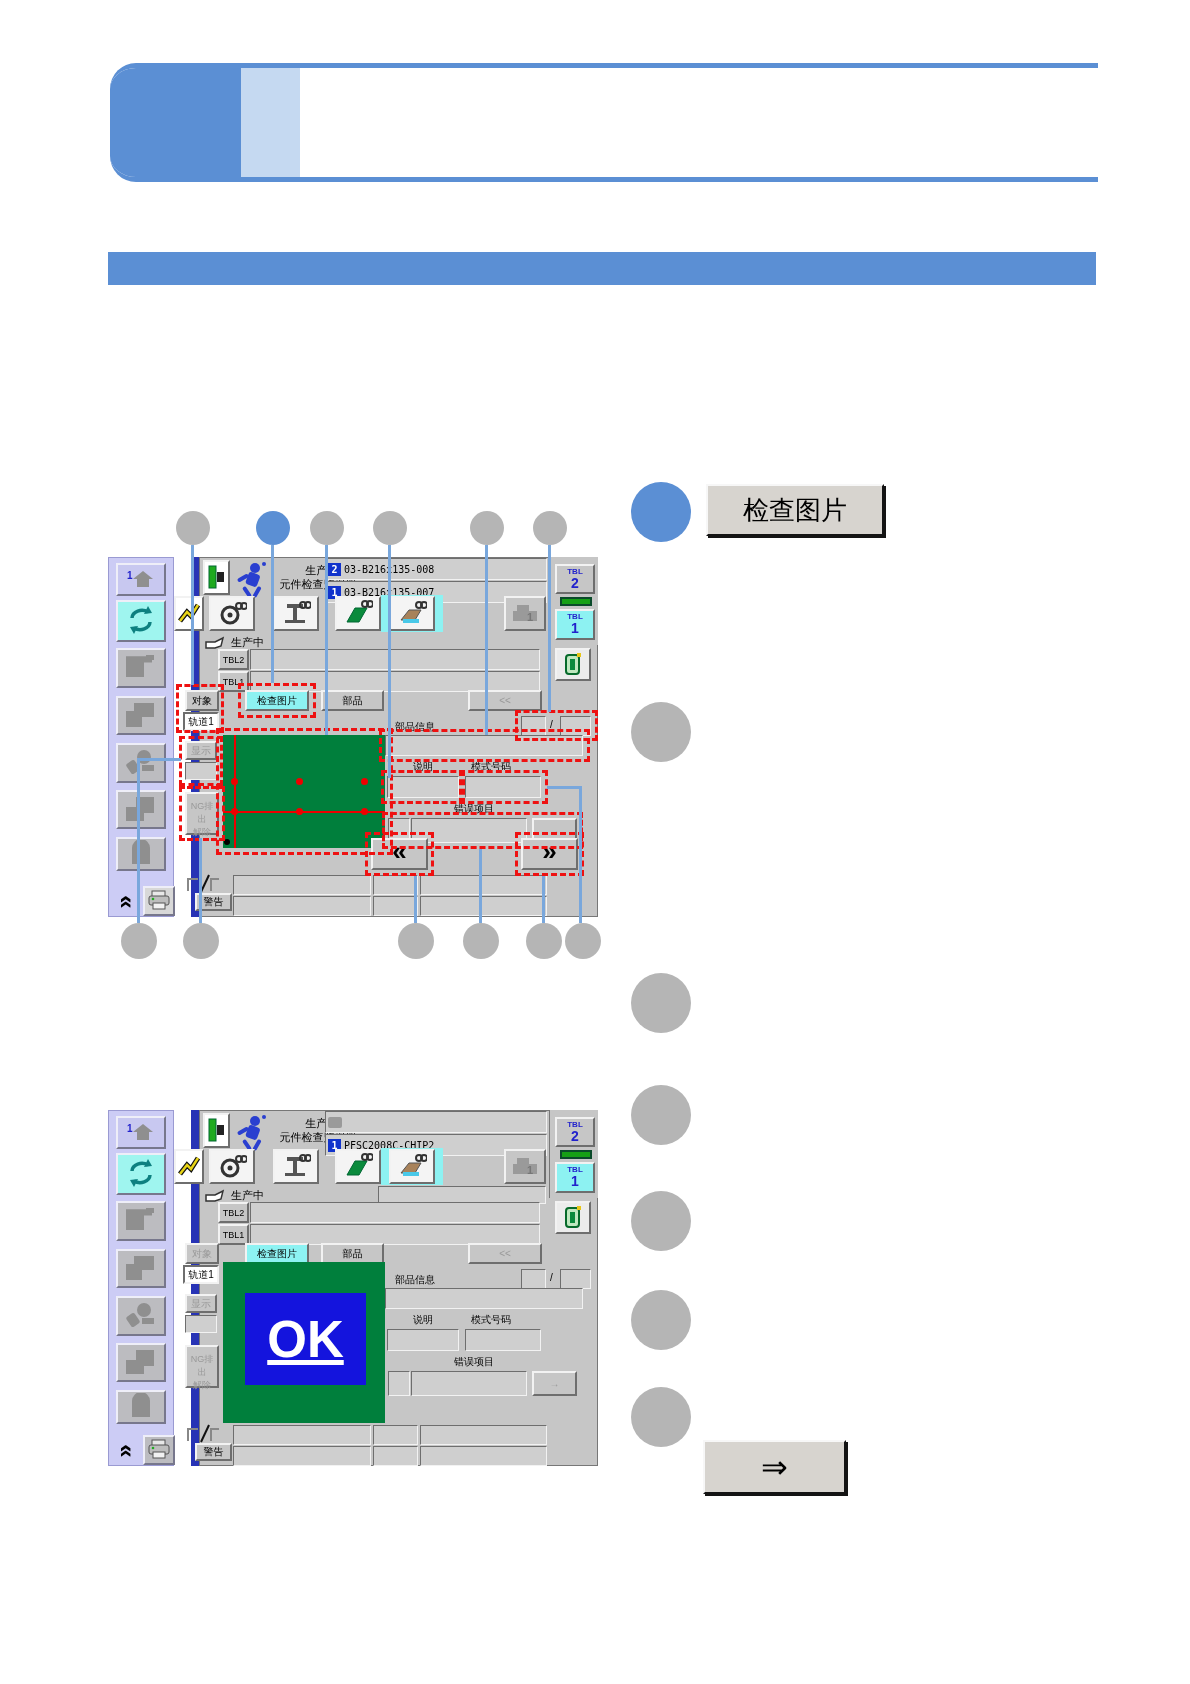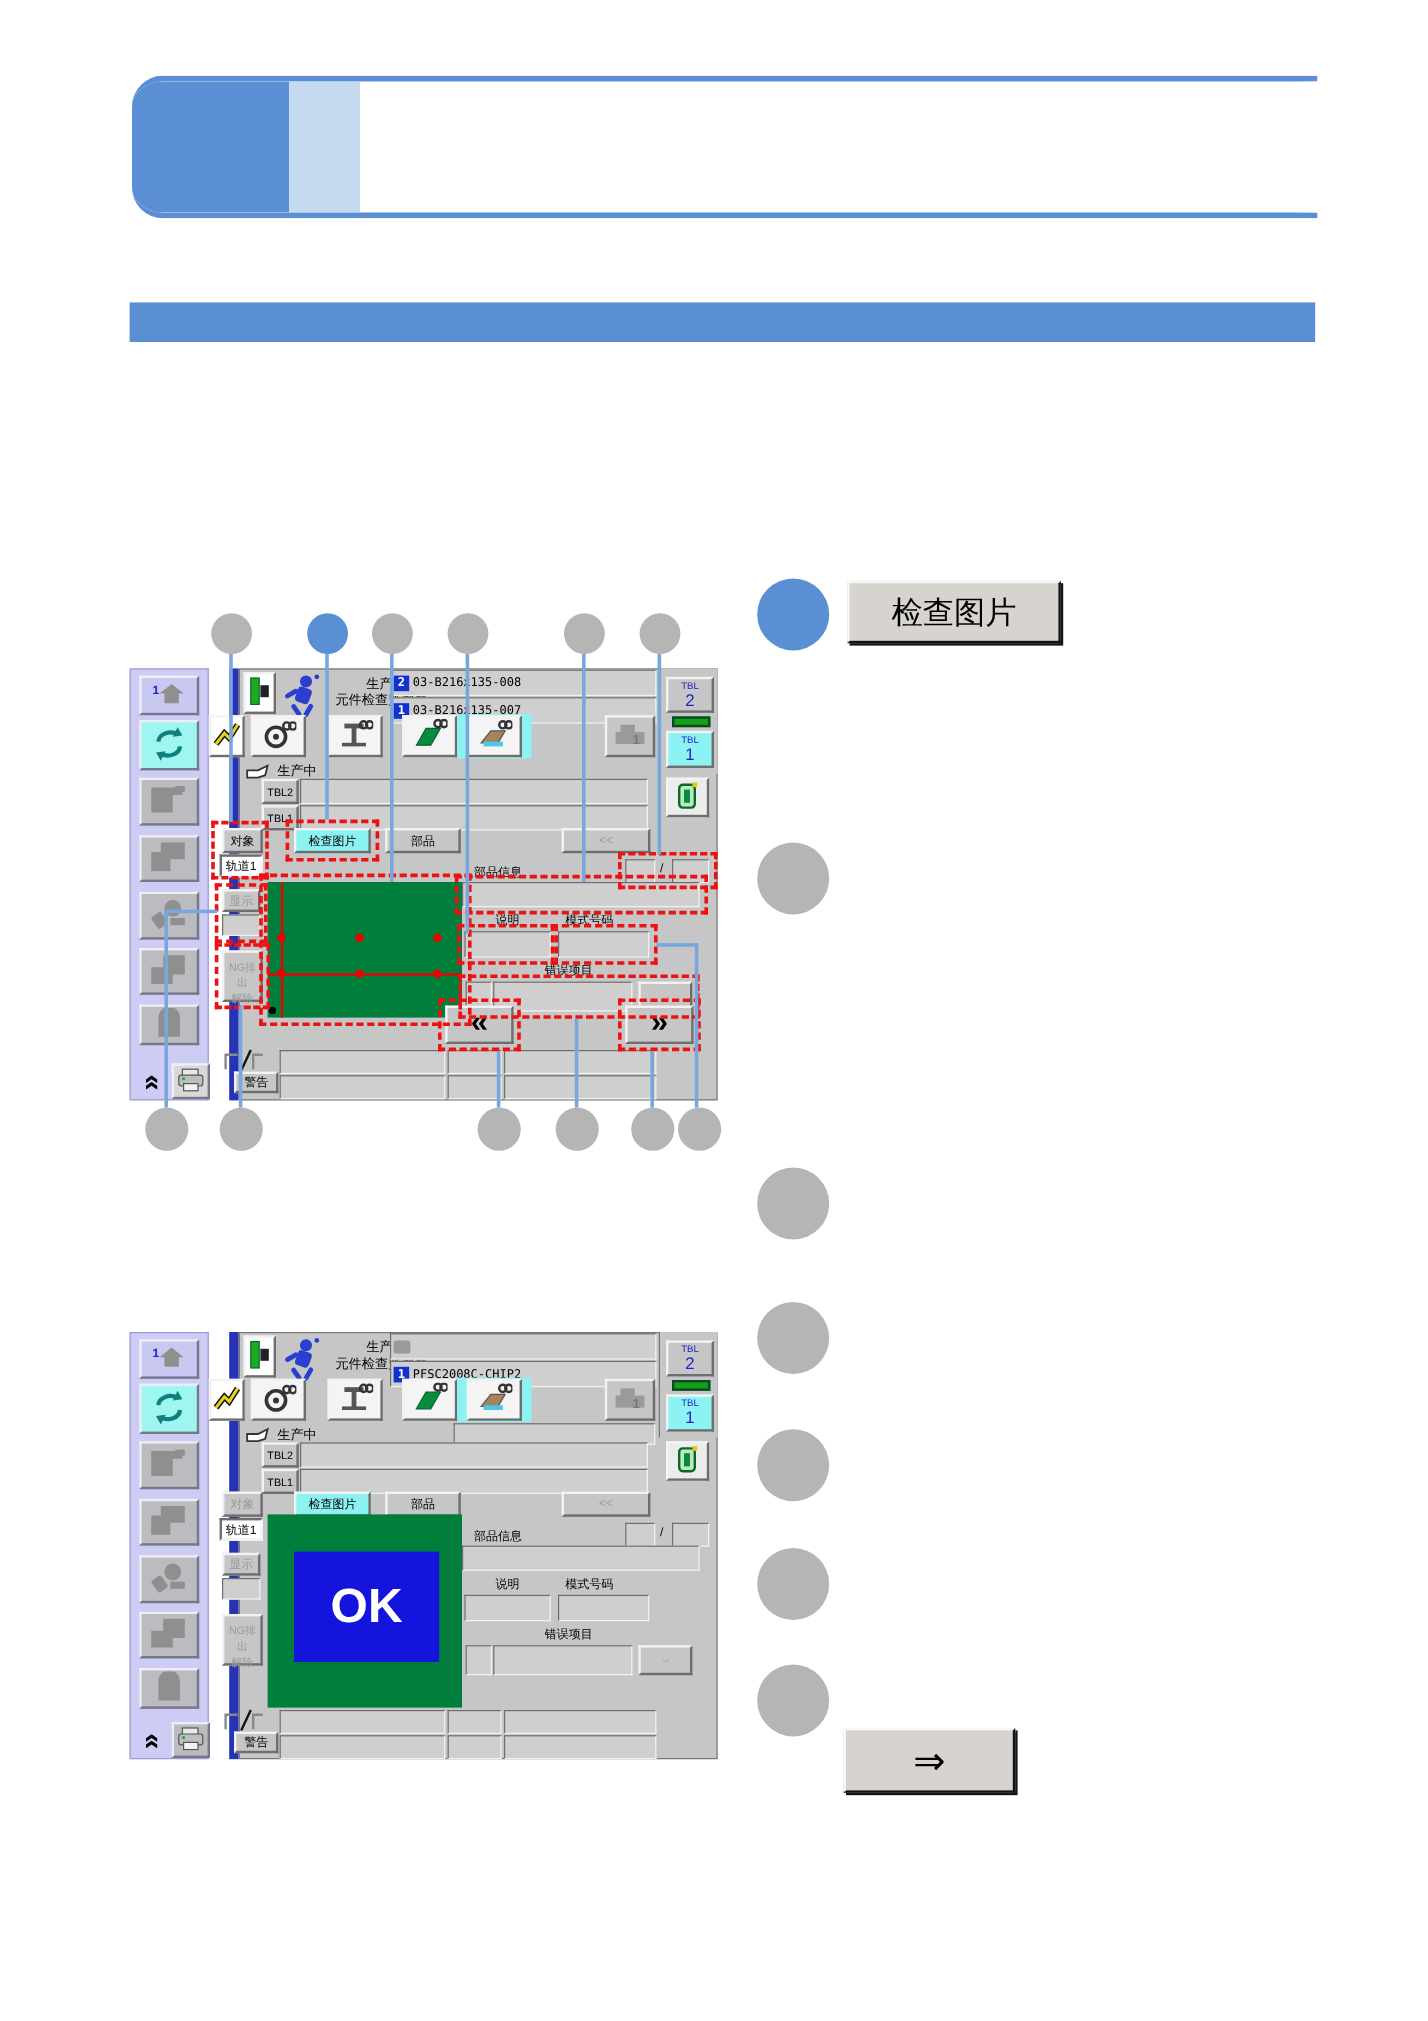--- a/index.html
+++ b/index.html
@@ -26,21 +26,21 @@
   .sbtn{background:#bcbcc0;border:2px solid;border-color:#eeeef8 #77778c #77778c #eeeef8;display:flex;align-items:center;justify-content:center;}
   .mainp{background:#c6c6c6;border:1px solid #777;}
   .lbl{white-space:nowrap;}
   .img-green{background:#007f3c;}
   .okbox{background:#1414dd;color:#fff;font-weight:bold;display:flex;align-items:center;justify-content:center;}
   .reddot{position:absolute;width:7px;height:7px;border-radius:50%;background:#ee0000;}
   .badge{width:13px;height:13px;background:#1133cc;color:#fff;font-size:10px;font-weight:bold;
          display:flex;align-items:center;justify-content:center;margin:0 3px 0 2px;flex:none;}
   .docicon{width:14px;height:11px;background:#9a9a9a;border-radius:2px;margin:0 3px 0 2px;flex:none;}
   .mono{font-family:"DejaVu Sans Mono",monospace;}
-  .tbltxt{color:#2222cc;font-weight:normal;line-height:1;}
+  .tbltxt{color:#2222cc;font-weight:bold;line-height:1;}
 </style>
 </head>
 <body>
 
 <div class="page">
 
   <div class="c" style="left:110px;top:63px;width:988px;height:119px;border-top:5px solid #5b8fd4;border-bottom:5px solid #5b8fd4;border-radius:26px 0 0 26px;overflow:hidden;background:#fff;">
     <div class="c" style="left:0;top:0;width:131px;height:109px;background:#5b8fd4;"></div>
     <div class="c" style="left:131px;top:0;width:59px;height:109px;background:#c5d9f1;"></div>
   </div>
@@ -559,21 +559,21 @@
     <div class="c b3 flexc gry" style="left:77px;top:184px;width:32px;height:19px;">
         <span>显示</span>
       </div>
     <div class="c thin" style="left:77px;top:205px;width:32px;height:18px;"></div>
     <div class="c b3 gry" style="left:77px;top:235px;width:34px;height:43px;font-size:9px;text-align:center;padding-top:6px;">
       <div>NG排出</div>
       <div>解除</div>
     </div>
 
     <div class="c img-green" style="left:115px;top:152px;width:162px;height:161px;">
-      <div class="c okbox" style="left:22px;top:31px;width:121px;height:92px;font-size:40px;">
+      <div class="c okbox" style="left:22px;top:31px;width:121px;height:92px;font-size:51px;text-decoration:underline;">
         <span>OK</span>
       </div>
     </div>
 
     <span class="c lbl" style="left:305px;top:203px;">说明</span>
     <span class="c lbl" style="left:363px;top:203px;">模式号码</span>
     <div class="c thin" style="left:279px;top:219px;width:72px;height:22px;"></div>
     <div class="c thin" style="left:357px;top:219px;width:76px;height:22px;"></div>
 
     <span class="c lbl" style="left:346px;top:245px;">错误项目</span>

